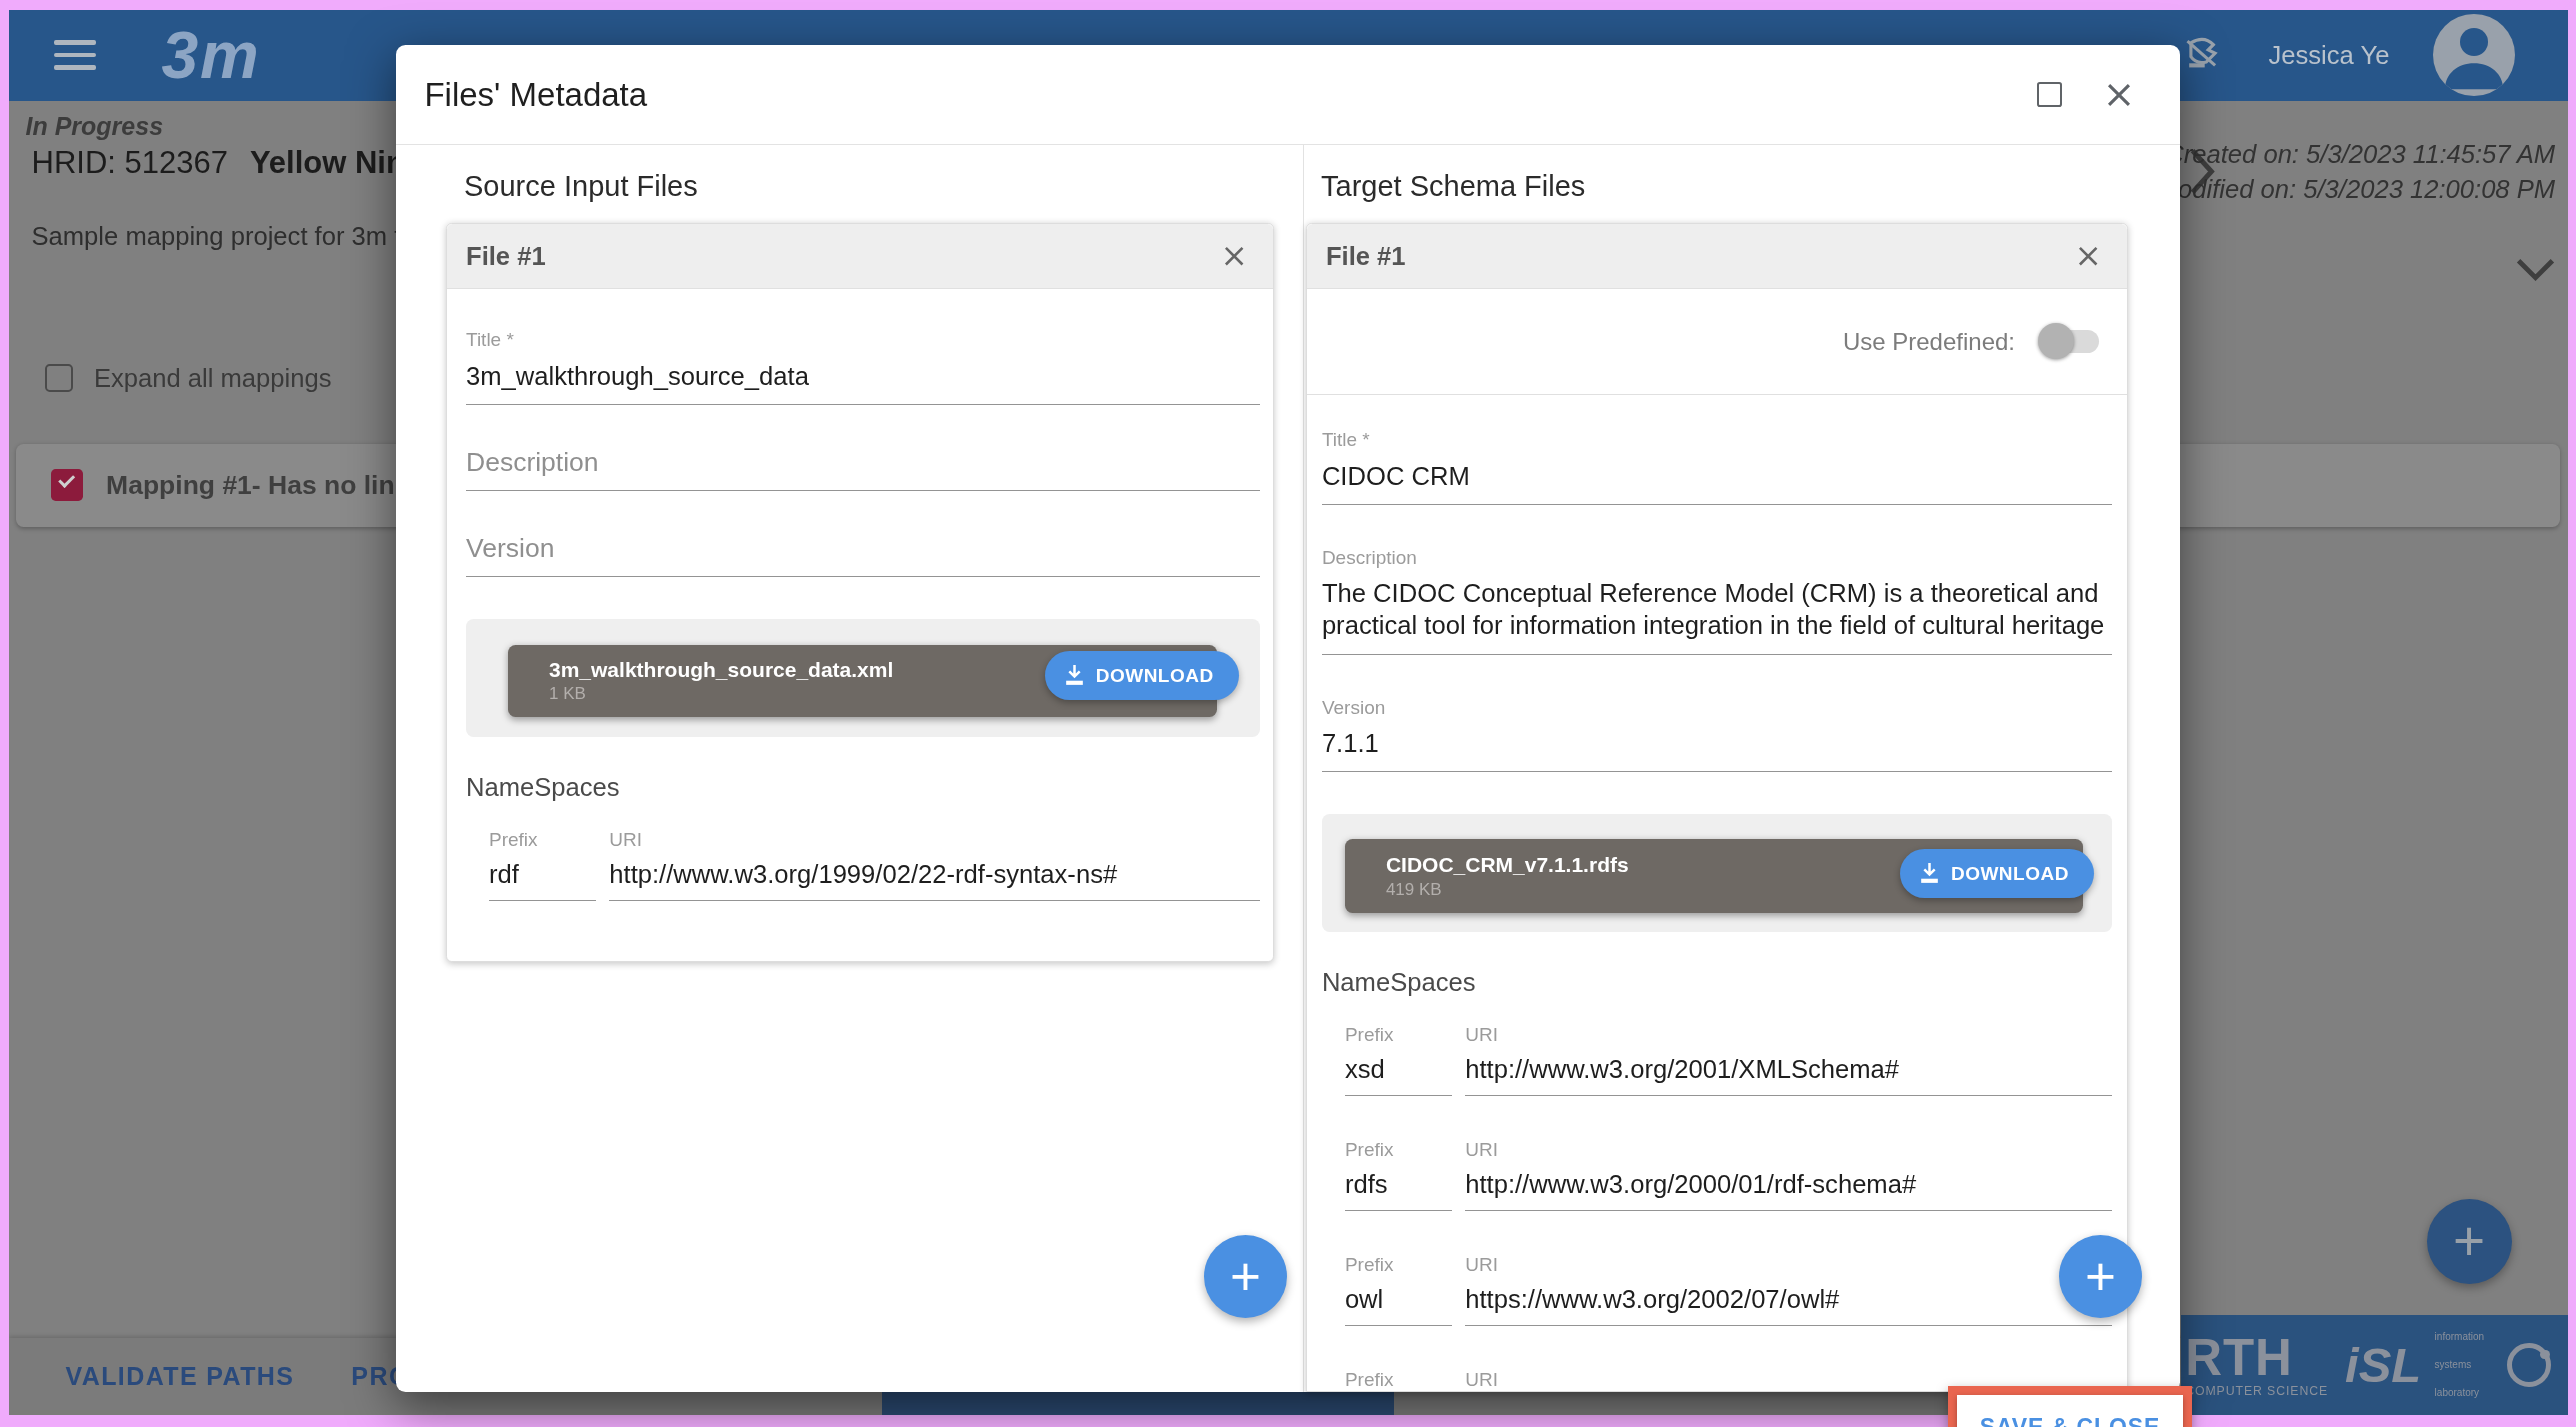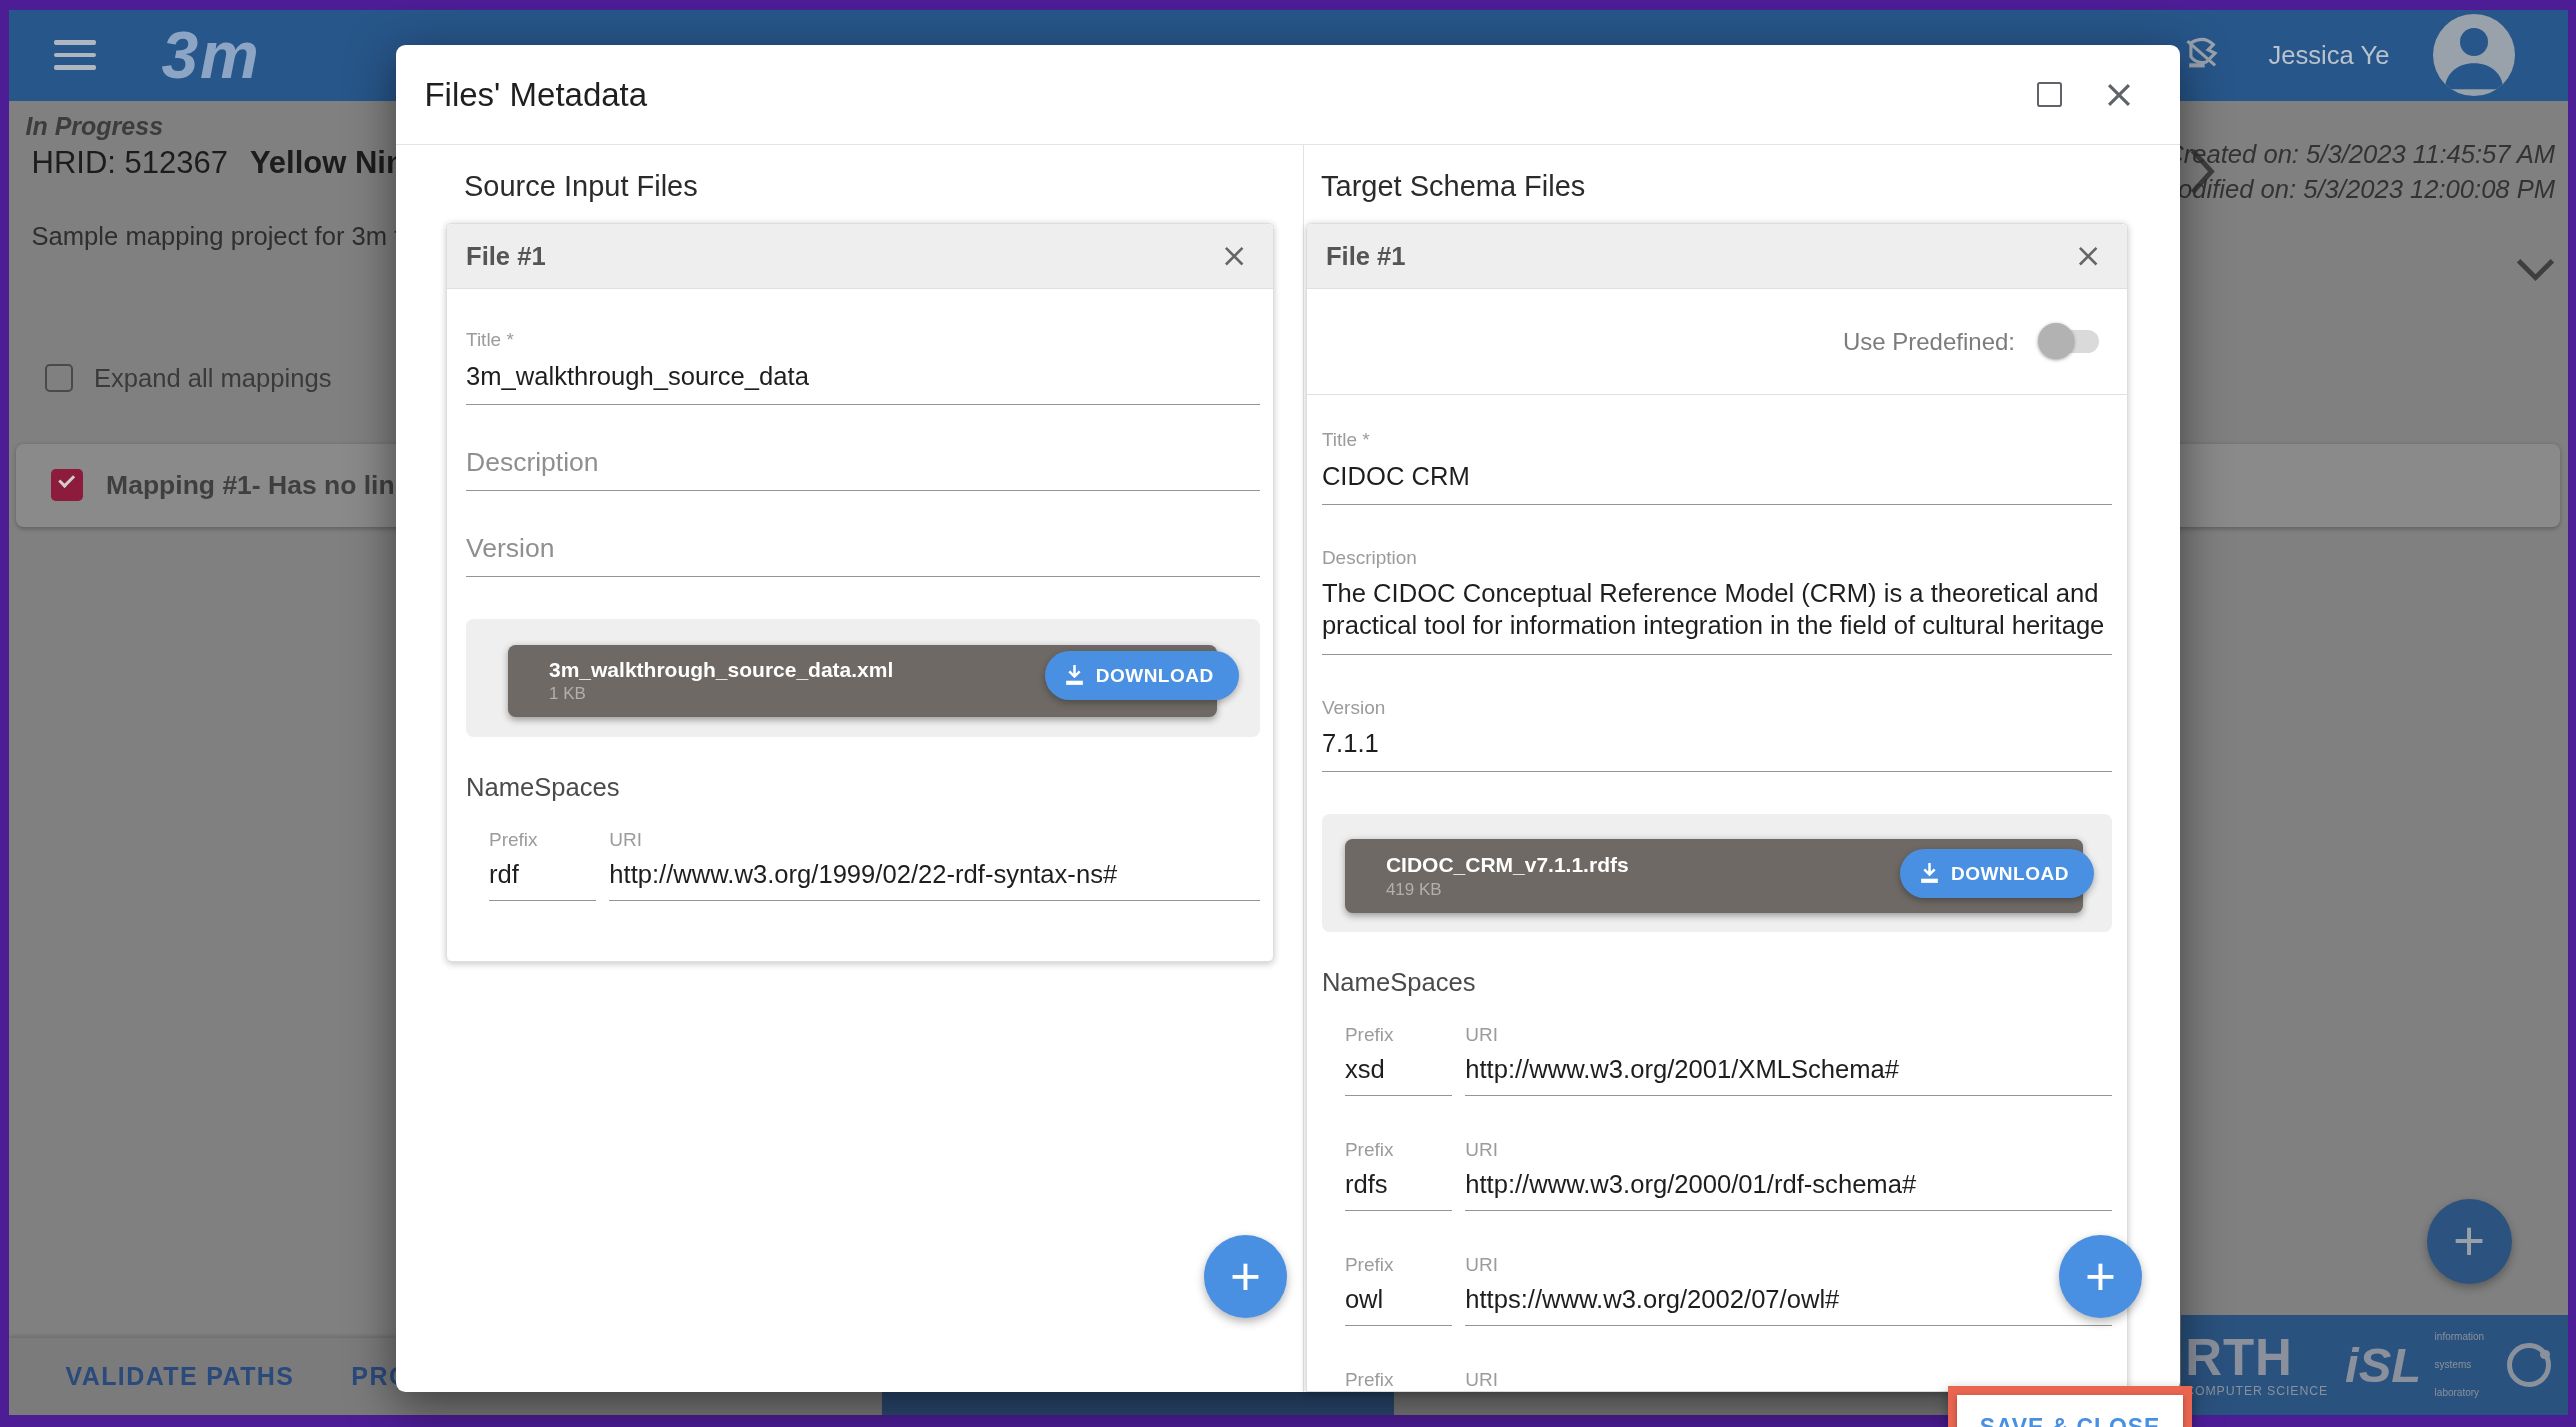--- a/index.html
+++ b/index.html
@@ -1,17 +1,17 @@
 <!DOCTYPE html>
 <html style="font-size:15px"><head>
 <meta charset="utf-8">
 <style>
   * { margin:0; padding:0; box-sizing:border-box; }
   body { background:#6f6f6f; font-family:"Liberation Sans", sans-serif; }
-  .screen { position:relative; width:2576px; height:1427px; background:#4c1d95; overflow:hidden; }
+  .screen { position:relative; width:2576px; height:1427px; background:#f0abfc; overflow:hidden; }
 
   
   .page { position:absolute; left:8.5px; top:9.5px; right:7.6px; bottom:12.3px; background:#808080; overflow:hidden; z-index:1; }
 
   .app-header { position:absolute; left:0; top:0; right:0; height:91px; background:#27568a; display:flex; align-items:center; }
   .hamburger { margin-left:45px; width:42px; cursor:pointer; }
   .hamburger span { display:block; height:4.7px; background:#aeb6bf; margin:7.6px 0; border-radius:1.9px; }
   .logo-3m { margin-left:66px; font-size:66px; font-weight:800; font-style:italic; color:rgba(175,192,215,0.75); letter-spacing:1.9px; }
   .header-right { position:absolute; right:53px; top:0; height:91px; display:flex; align-items:center; gap:44px; }
   .username { color:#b9c2cc; font-size:25.6px; }

